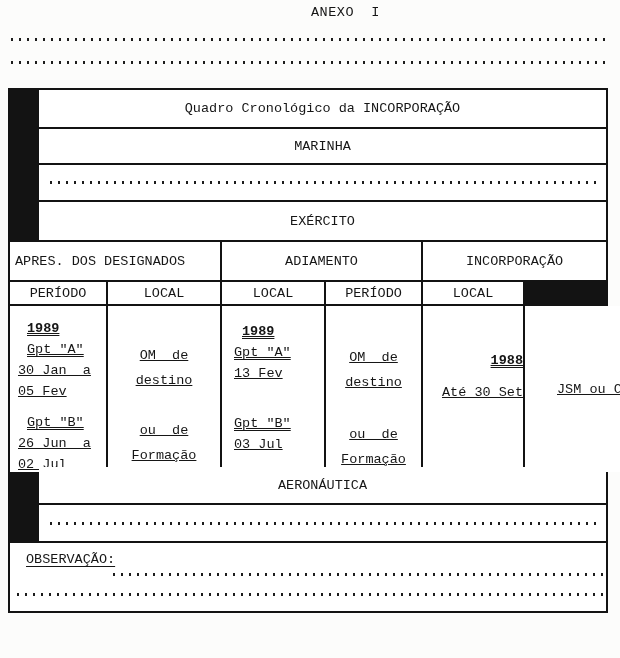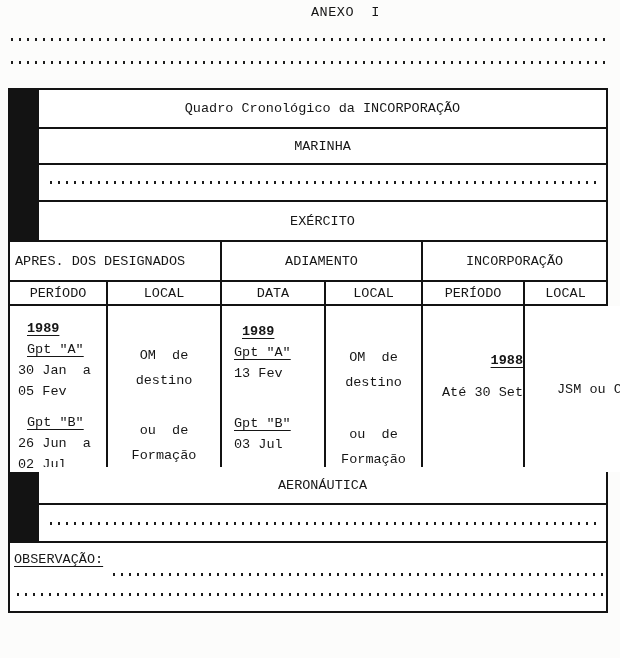--- a/index.html
+++ b/index.html
@@ -33,21 +33,21 @@
   .row{background:#fff;display:flex;align-items:center;justify-content:center;margin-left:29px;}
   .row-grid{background:#131313;display:grid;gap:2px;align-items:stretch;}
   .row-grid>div{background:#fff;}
   .r-title{height:37px;}
   .r-branch{height:34px;}
   .r-exercito{height:38px;}
   .r-dotted{height:35px;display:flex;align-items:center;}
   .r-dotted .dots{flex:1;margin:0 8px;}
   .r-groups{height:38px;grid-template-columns:210px 199px 1fr;}
   .r-sub{height:22px;grid-template-columns:96px 112px 102px 95px 100px 1fr;}
-  .r-data{height:159px;grid-template-columns:96px 112px 102px 95px 100px 1fr;}
+  .r-data{height:159px;grid-template-columns:96px 112px 102px 95px 100px 1fr;text-decoration:underline;}
   .r-aero{height:36px;}
   .r-dotted2{height:36px;display:flex;align-items:center;}
   .r-dotted2 .dots{flex:1;margin:0 8px;}
   .r-obs{height:68px;position:relative;background:#fff;}
 
   .cell-c{display:flex;align-items:center;justify-content:center;}
   .cell-l{display:flex;align-items:center;justify-content:flex-start;padding-left:5px;box-sizing:border-box;}
 
   .u{text-decoration:underline;text-decoration-thickness:1.4px;text-underline-offset:3px;}
   .b{font-weight:bold;}
@@ -61,21 +61,21 @@
   .c-dt .blk2{margin-top:29px;}
   .c-loc1{padding-top:37px;text-align:center;line-height:25px;box-sizing:border-box;}
   .c-loc1 .blk2{margin-top:25px;}
   .c-loc2{padding-top:39px;text-align:center;line-height:25px;box-sizing:border-box;}
   .c-loc2 .blk2{margin-top:27px;}
   .c-per2{padding-top:44px;text-align:right;line-height:22px;box-sizing:border-box;}
   .c-per2 .dl{margin-top:10px;}
   .c-loc3{display:flex;align-items:center;justify-content:center;padding-left:32px;}
 
   
-  .obs-label{position:absolute;top:9px;left:4px;}
+  .obs-label{position:absolute;top:9px;left:16px;}
   .obs-dots1{position:absolute;top:29px;left:100px;right:2px;}
   .obs-dots2{position:absolute;top:49px;left:4px;right:2px;}
 </style>
 </head>
 <body>
 
 <div class="abs annex pre">ANEXO  I</div>
 <div class="abs dots dots-top1"></div>
 <div class="abs dots dots-top2"></div>
 
@@ -108,23 +108,20 @@
       <span>INCORPORAÇÃO</span>
     </div>
   </div>
 
   <div class="row-grid r-sub">
     <div class="cell-c">
         <span>PERÍODO</span>
       </div>
     <div class="cell-c">
         <span>LOCAL</span>
-      </div>
-    <div class="cell-c">
-        <span>DATA</span>
       </div>
     <div class="cell-c">
         <span>LOCAL</span>
       </div>
     <div class="cell-c">
         <span>PERÍODO</span>
       </div>
     <div class="cell-c">
         <span>LOCAL</span>
       </div>

